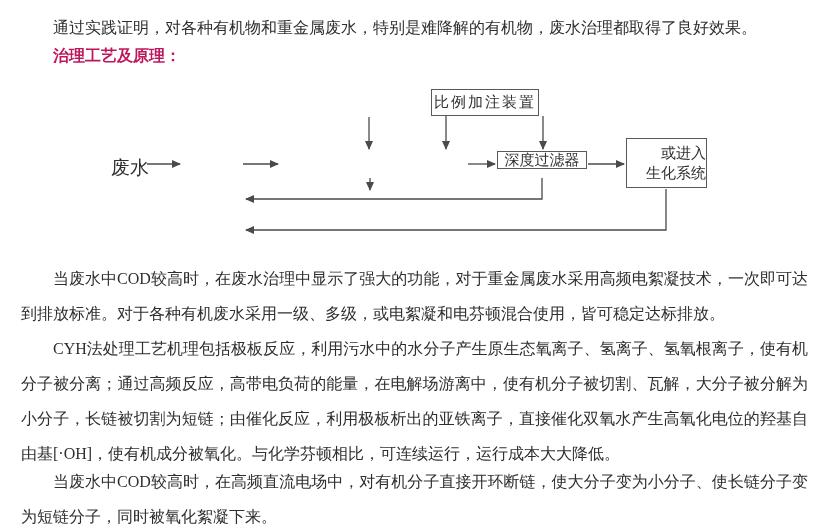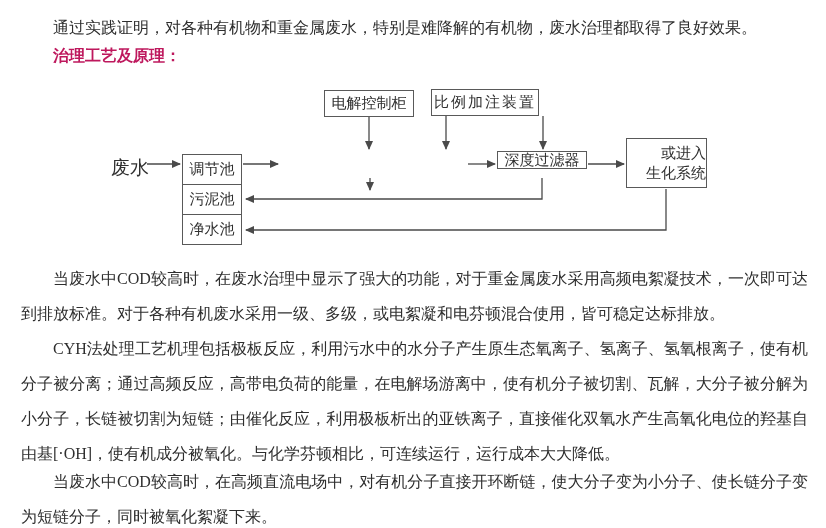--- a/index.html
+++ b/index.html
@@ -96,27 +96,21 @@
       <line x1="446" y1="30" x2="446" y2="63" marker-end="url(#arr)"></line>
       <line x1="543" y1="30" x2="543" y2="63" marker-end="url(#arr)"></line>
       <line x1="370" y1="92" x2="370" y2="104" marker-end="url(#arr)"></line>
       <polyline points="542,92 542,113 246,113" marker-end="url(#arr)"></polyline>
       <polyline points="666,103 666,144 246,144" marker-end="url(#arr)"></polyline>
     </g>
   </svg>
 
   <span class="src-label">废水</span>
 
-  <div class="stack">
-    <div class="cell">调节池</div>
-    <div class="cell">污泥池</div>
-    <div class="cell">净水池</div>
-  </div>
 
-  <div class="dbox" id="box-electrolysis">电解控制柜</div>
   <div class="dbox" id="box-dosing">比例加注装置</div>
   <div class="dbox" id="box-filter">深度过滤器</div>
   <div class="dbox" id="box-biochem">
     <span>或进入</span>
     <span>生化系统</span>
   </div>
 </div>
 
 <p class="para" id="p-2">当废水中COD较高时，在废水治理中显示了强大的功能，对于重金属废水采用高频电絮凝技术，一次即可达到排放标准。对于各种有机废水采用一级、多级，或电絮凝和电芬顿混合使用，皆可稳定达标排放。</p>
 <p class="para" id="p-3">CYH法处理工艺机理包括极板反应，利用污水中的水分子产生原生态氧离子、氢离子、氢氧根离子，使有机分子被分离；通过高频反应，高带电负荷的能量，在电解场游离中，使有机分子被切割、瓦解，大分子被分解为小分子，长链被切割为短链；由催化反应，利用极板析出的亚铁离子，直接催化双氧水产生高氧化电位的羟基自由基[·OH]，使有机成分被氧化。与化学芬顿相比，可连续运行，运行成本大大降低。</p>

